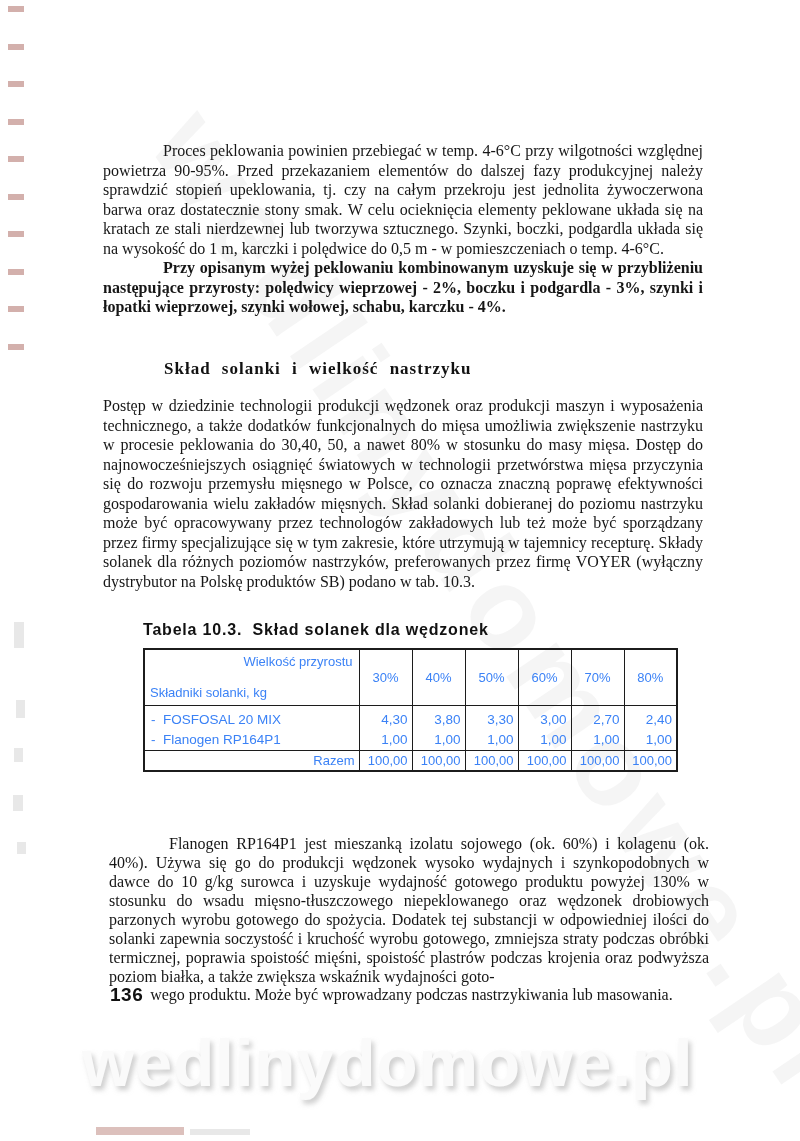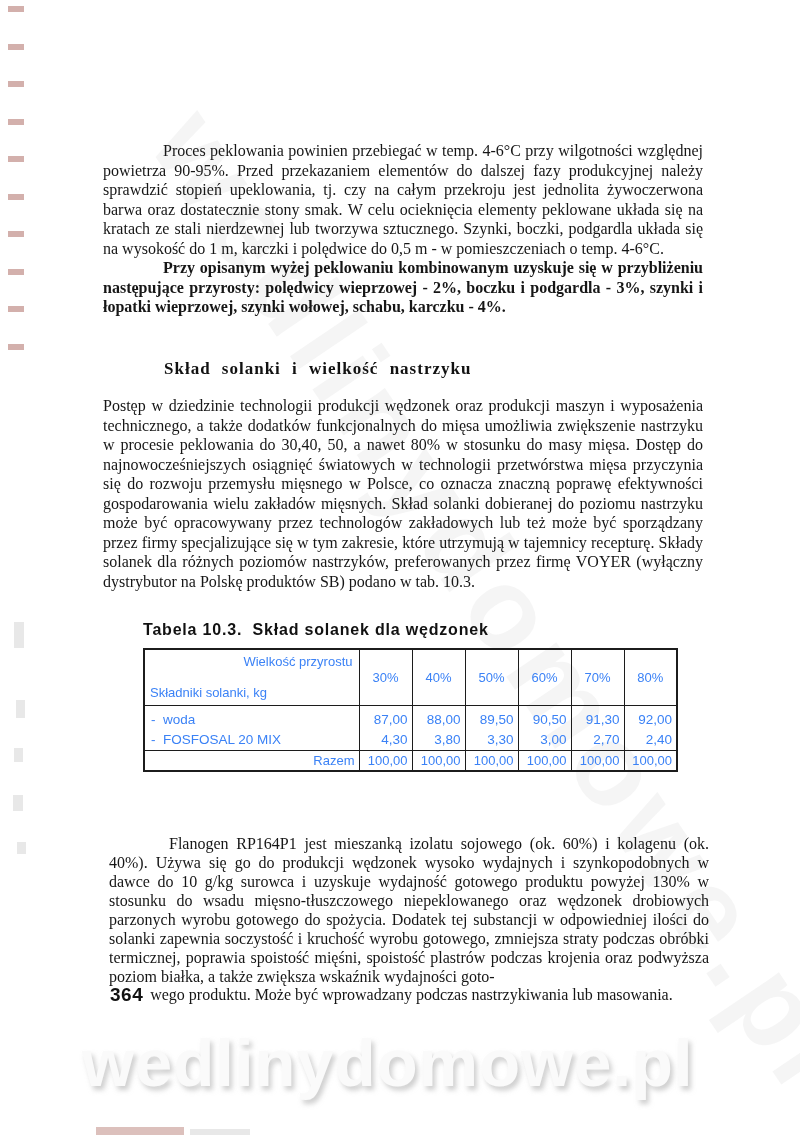--- a/index.html
+++ b/index.html
@@ -118,56 +118,56 @@
         <th class="hdr-pct">30%</th>
         <th class="hdr-pct">40%</th>
         <th class="hdr-pct">50%</th>
         <th class="hdr-pct">60%</th>
         <th class="hdr-pct">70%</th>
         <th class="hdr-pct">80%</th>
       </tr>
     </thead>
     <tbody>
       <tr>
-        <td class="lbl">-  woda</td>
-        <td class="num">87,00</td>
-        <td class="num">88,00</td>
-        <td class="num">89,50</td>
-        <td class="num">90,50</td>
-        <td class="num">91,30</td>
-        <td class="num">92,00</td>
-      </tr>
-      <tr>
         <td class="lbl">-  FOSFOSAL 20 MIX</td>
         <td class="num">4,30</td>
         <td class="num">3,80</td>
         <td class="num">3,30</td>
         <td class="num">3,00</td>
         <td class="num">2,70</td>
         <td class="num">2,40</td>
+      </tr>
+      <tr>
+        <td class="lbl">-  Flanogen RP164P1</td>
+        <td class="num">1,00</td>
+        <td class="num">1,00</td>
+        <td class="num">1,00</td>
+        <td class="num">1,00</td>
+        <td class="num">1,00</td>
+        <td class="num">1,00</td>
       </tr>
     </tbody>
     <tfoot>
       <tr>
         <td class="lbl">Razem</td>
         <td class="num">100,00</td>
         <td class="num">100,00</td>
         <td class="num">100,00</td>
         <td class="num">100,00</td>
         <td class="num">100,00</td>
         <td class="num">100,00</td>
       </tr>
     </tfoot>
   </table>
 </div>
 
 <p id="p4a" class="para indent">Flanogen RP164P1 jest mieszanką izolatu sojowego (ok. 60%) i kolagenu (ok. 40%). Używa się go do produkcji wędzonek wysoko wydajnych i szynkopodobnych w dawce do 10 g/kg surowca i uzyskuje wydajność gotowego produktu powyżej 130% w stosunku do wsadu mięsno-tłuszczowego niepeklowanego oraz wędzonek drobiowych parzonych wyrobu gotowego do spożycia. Dodatek tej substancji w odpowiedniej ilości do solanki zapewnia soczystość i kruchość wyrobu gotowego, zmniejsza straty podczas obróbki termicznej, poprawia spoistość mięśni, spoistość plastrów podczas krojenia oraz podwyższa poziom białka, a także zwiększa wskaźnik wydajności goto-</p>
 
 <div class="lastline-row">
-  <span class="page-number">364</span>
+  <span class="page-number">136</span>
   <span class="lastline">wego produktu. Może być wprowadzany podczas nastrzykiwania lub masowania.</span>
 </div>
 
 <div class="wm-bottom">wedlinydomowe.pl</div>
 
 <div class="scan-mark mark-red" style="left:8px;top:6px;width:16px;height:6px;"></div>
 <div class="scan-mark mark-red" style="left:8px;top:44px;width:16px;height:6px;"></div>
 <div class="scan-mark mark-red" style="left:8px;top:81px;width:16px;height:6px;"></div>
 <div class="scan-mark mark-red" style="left:8px;top:119px;width:16px;height:6px;"></div>
 <div class="scan-mark mark-red" style="left:8px;top:156px;width:16px;height:6px;"></div>

